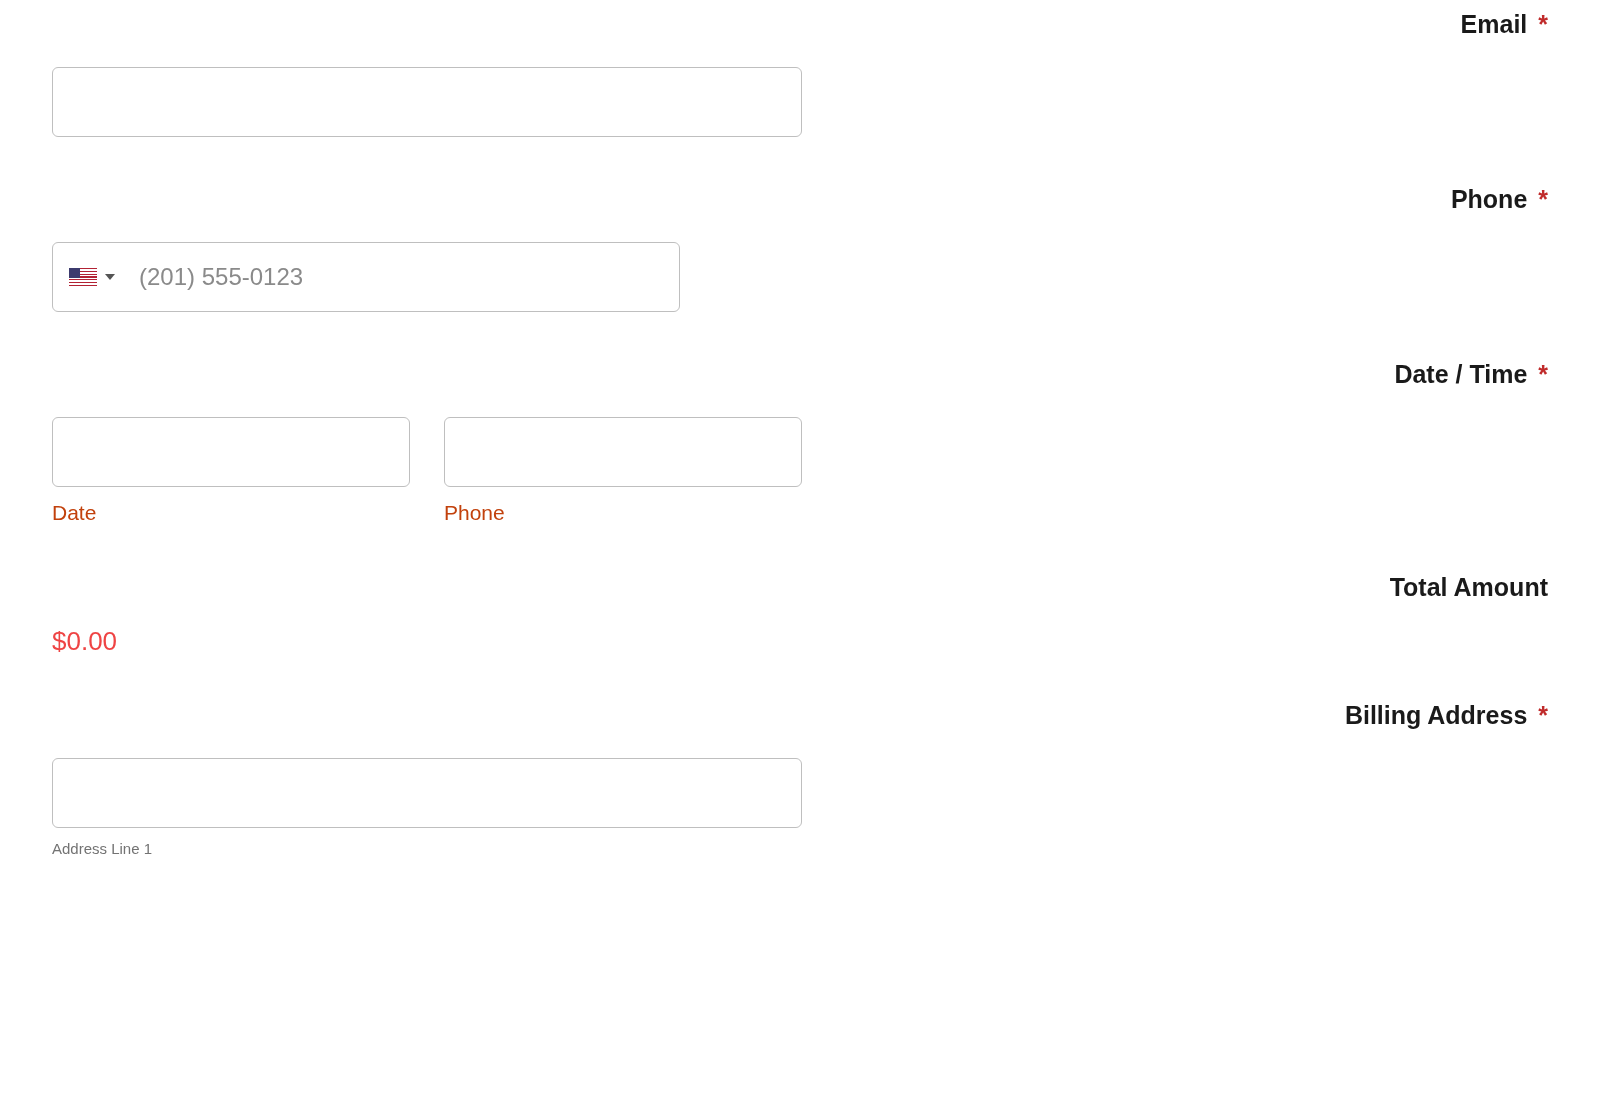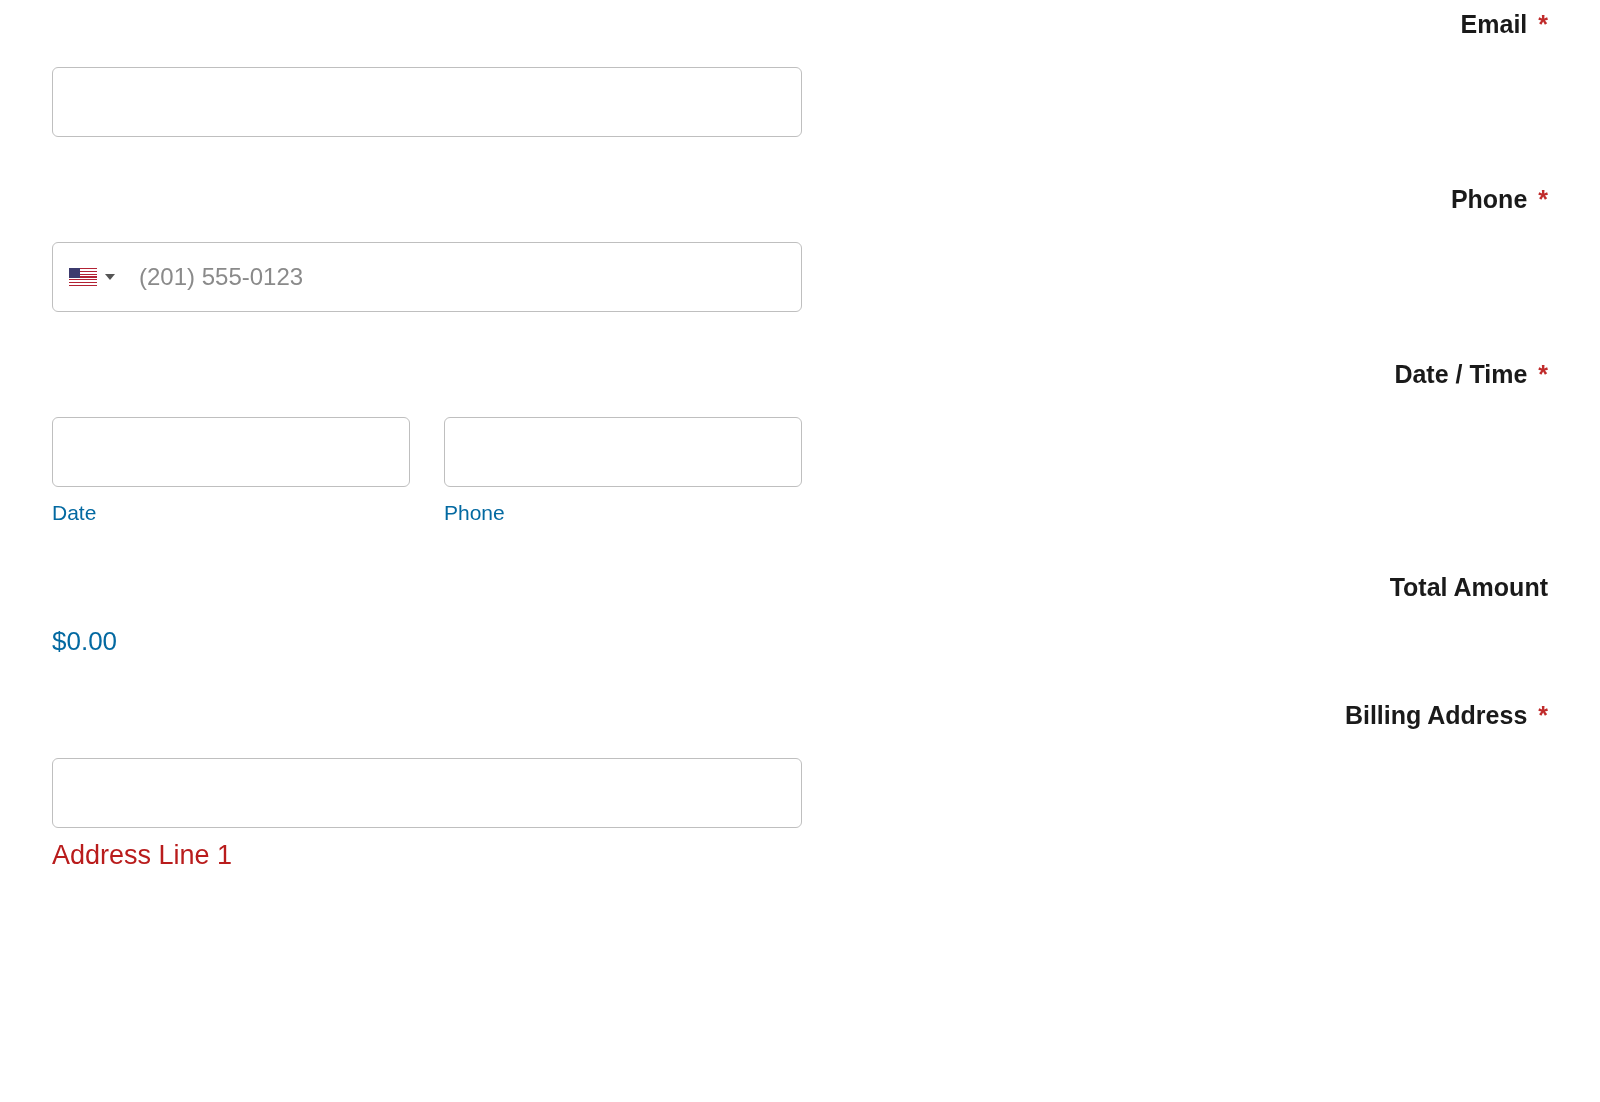--- a/index.html
+++ b/index.html
@@ -38,21 +38,21 @@
       padding: 0 18px;
       font-size: 22px;
       font-family: inherit;
       outline: none;
       background: #fff;
     }
     .text-input::placeholder {
       color: #8a8a8a;
     }
     .phone-wrapper {
-      width: 750px;
+      width: 628px;
       height: 70px;
       border: 1px solid #bfbfbf;
       border-radius: 6px;
       display: flex;
       align-items: center;
       background: #fff;
     }
     .flag-select {
       display: flex;
       align-items: center;
@@ -126,36 +126,36 @@
       border: 1px solid #bfbfbf;
       border-radius: 6px;
       padding: 0 18px;
       font-size: 22px;
       font-family: inherit;
       outline: none;
       background: #fff;
     }
     .sub-label {
       font-size: 21px;
-      color: #0369a1;
+      color: #c2410c;
       margin-top: 14px;
     }
     .total-value {
       font-size: 26px;
-      color: #0369a1;
+      color: #ef4444;
       margin-top: -4px;
     }
     .group-total {
       margin-bottom: 44px;
     }
     .group-total .field-label {
     }
     .address-sub {
-      font-size: 27px;
-      color: #b91c1c;
+      font-size: 15px;
+      color: #737373;
       margin-top: 12px;
     }
   </style>
 </head>
 <body>
 
 <div class="form-group">
   <label class="field-label">
     <span>Email</span>
     <span class="required">*</span>

